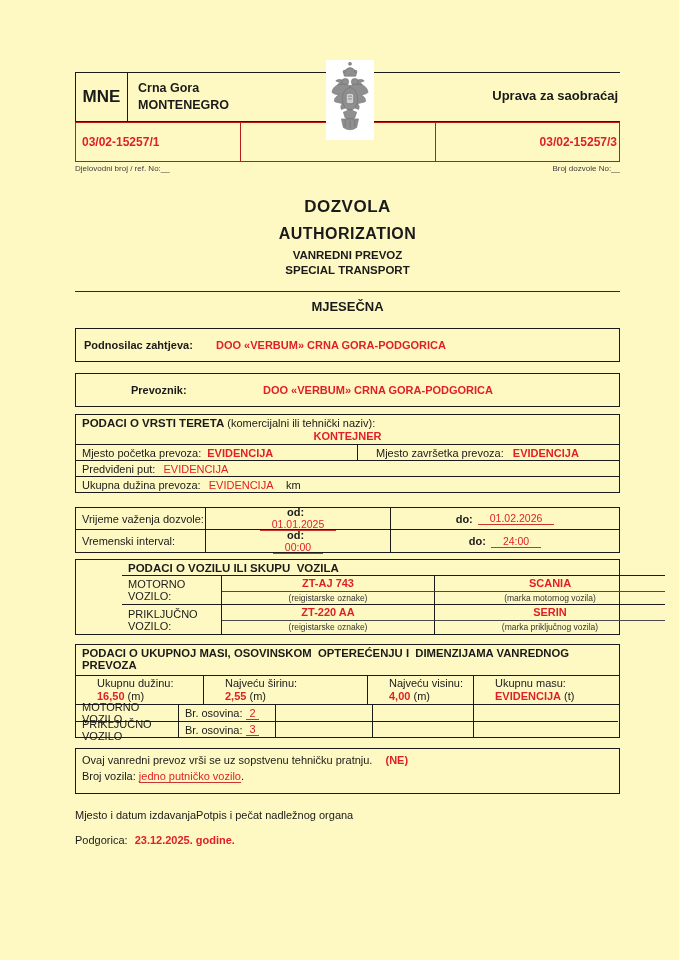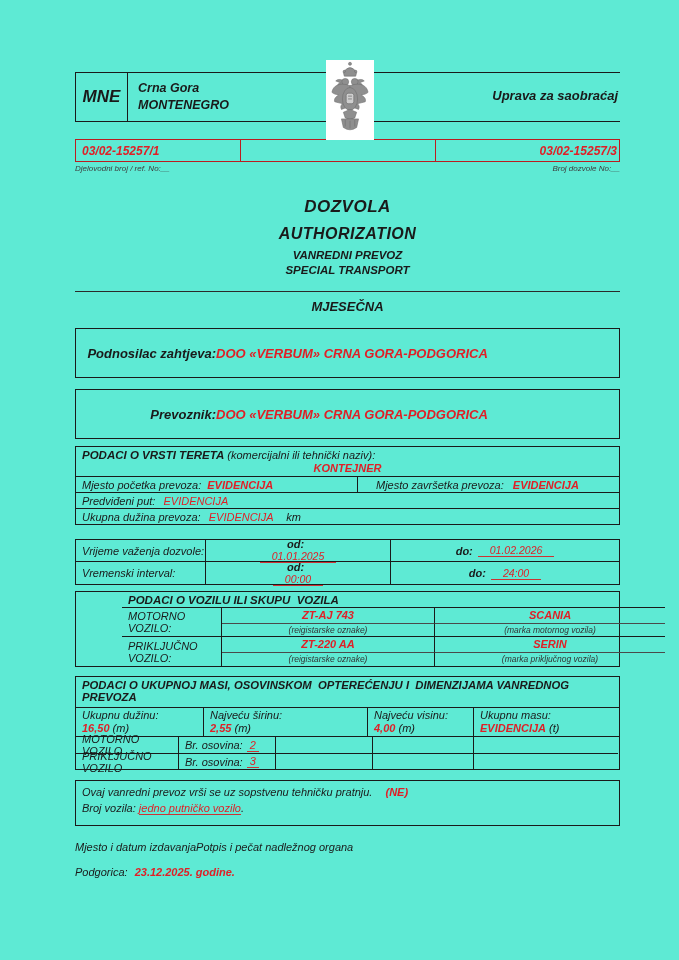--- a/index.html
+++ b/index.html
@@ -1,57 +1,57 @@
 <!DOCTYPE html>
 <html><head>
 <meta charset="utf-8">
 <style>
   * { margin:0; padding:0; box-sizing:border-box; }
   html,body { background:#fff; }
   body { font-family:"Liberation Sans","DejaVu Sans",sans-serif; color:#1a1a1a; }
-  .page { position:relative; width:679px; height:960px; background:#5eead4; overflow:hidden;font-style:italic; }
+  .page { position:relative; width:679px; height:960px; background:#fef9c3; overflow:hidden; }
   .content { position:absolute; left:75px; top:0; width:545px; }
 
   
   .header-box { position:relative; margin-top:72px; height:50px;
     border-top:1.6px solid #1a1a1a; border-bottom:1.6px solid #1a1a1a; }
   .header-left { position:absolute; left:0; top:0; bottom:0; display:flex;
     border-left:1.6px solid #1a1a1a; }
   .mne-cell { width:52px; display:flex; align-items:center; justify-content:center;
     border-right:1.4px solid #1a1a1a; font-weight:bold; font-size:17px; }
   .country-cell { padding:7px 0 0 10px; font-weight:bold; font-size:12.5px; line-height:1.35; }
   .authority { position:absolute; right:2px; top:0; bottom:4px; display:flex; align-items:center;
     font-weight:bold; font-size:13px; }
   .coa-wrap { position:absolute; left:251px; top:-13px; background:#fff; padding:0 5px; }
 
   
-  .ref-table { display:grid; grid-template-columns:165px 195px 185px; margin-top:17px;
-    border:1.6px solid #bb1c20; height:23px; }
+  .ref-table { display:grid; grid-template-columns:165px 195px 185px; 
+    border:1.6px solid #bb1c20; height:40px; }
   .ref-cell { font-weight:bold; font-size:12px; color:#e01f26; display:flex; align-items:center; }
   .ref-cell.c1 { padding-left:6px; border-right:1.2px solid #bb1c20; }
   .ref-cell.c2 { border-right:1.2px solid #bb1c20; }
   .ref-cell.c3 { justify-content:flex-end; padding-right:4px; }
   .ref-labels { display:flex; justify-content:space-between; margin-top:2px;
     font-size:8px; color:#3c3c3c; }
 
   
   .title-block { text-align:center; margin-top:24px; }
   .t1 { font-size:17px; font-weight:bold; letter-spacing:0.5px; }
   .t2 { font-size:16px; font-weight:bold; margin-top:8px; letter-spacing:0.5px; }
   .t3 { font-size:11.5px; font-weight:bold; margin-top:6px; }
   .t4 { font-size:11.5px; font-weight:bold; margin-top:3px; }
   .rule { border-top:1.2px solid #2a2a2a; margin-top:15px; }
   .period { text-align:center; font-size:13px; font-weight:bold; margin-top:7px; }
 
   
-  .party-box { margin-top:14px; height:50px; border:1.5px solid #1a1a1a;
-    display:flex; align-items:center; font-size:13px;text-align:right; }
+  .party-box { margin-top:14px; height:34px; border:1.5px solid #1a1a1a;
+    display:flex; align-items:center; font-size:11px; }
   .party-box .lbl { font-weight:bold; padding-left:8px; width:140px; flex:none; }
   .red { color:#e01f26; font-weight:bold; }
-  .party-box + .party-box { margin-top:11px; }
+  .party-box + .party-box { margin-top:11px;padding-left:47px; }
 
   
   .cargo-box { margin-top:7px; border:1.5px solid #1a1a1a; font-size:11px; }
   .cargo-head { padding:2px 0 0 6px; white-space:pre-wrap; }
   .cargo-head b { font-size:11.5px; }
   .cargo-name { text-align:center; font-weight:bold; color:#e01f26; padding:1px 0 2px; }
   .cargo-row { border-top:1.1px solid #1a1a1a; display:flex; min-height:16px; align-items:center;gap:12px; }
   .cargo-row .half1 { width:282px; flex:none; padding-left:6px; border-right:1.1px solid #1a1a1a;
     align-self:stretch; display:flex; align-items:center; }
   .cargo-row .half2 { padding-left:6px; }
@@ -85,21 +85,21 @@
   .veh-cap { text-align:center; font-size:8.5px; color:#333; height:13px;
     border-right:1.1px solid #1a1a1a; padding-top:1px; }
   .veh-cap.lastcol { border-right:none; }
   .veh-cap.grpend { border-bottom:1.1px solid #1a1a1a; }
 
   
   .dim-box { margin-top:9px; border:1.5px solid #1a1a1a; font-size:11px; }
   .dim-head { font-weight:bold; font-size:11.3px; padding:2px 0 4px 6px;
     border-bottom:1.1px solid #1a1a1a; white-space:pre-wrap; }
   .dim-cols { display:grid; grid-template-columns:128px 164px 106px 144px; }
-  .dim-cell { padding:1px 8px 2px 6px; border-right:1.1px solid #1a1a1a; }
+  .dim-cell { padding:1px 8px 2px 6px; border-right:1.1px solid #1a1a1a;margin-left:15px; }
   .dim-cell:last-child { border-right:none; }
   .dim-cell .v { margin-top:1px; }
   .dim-cell .num { color:#e01f26; font-weight:bold; }
   .axle-grid { display:grid; grid-template-columns:103px 97px 97px 101px 144px;
     border-top:1.1px solid #1a1a1a; }
   .axle-grid .a-cell { height:16px; border-right:1.1px solid #1a1a1a; padding-left:6px;
     display:flex; align-items:center; }
   .axle-grid .a-cell:nth-child(5n) { border-right:none; }
   .axle-grid .a-cell.row2 { border-top:1.1px solid #1a1a1a; }
   .axnum { color:#e01f26; border-bottom:1px solid #c33; padding:0 3px; margin-left:4px; }

